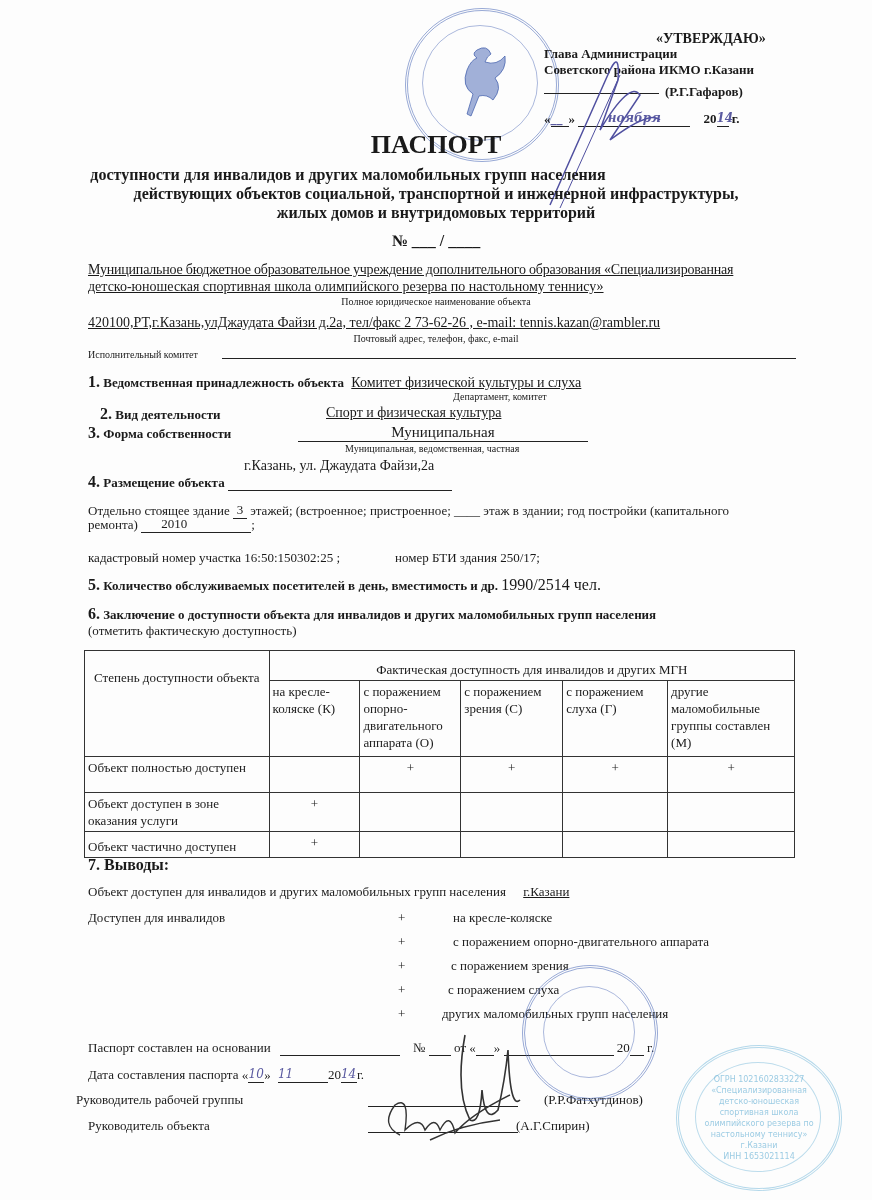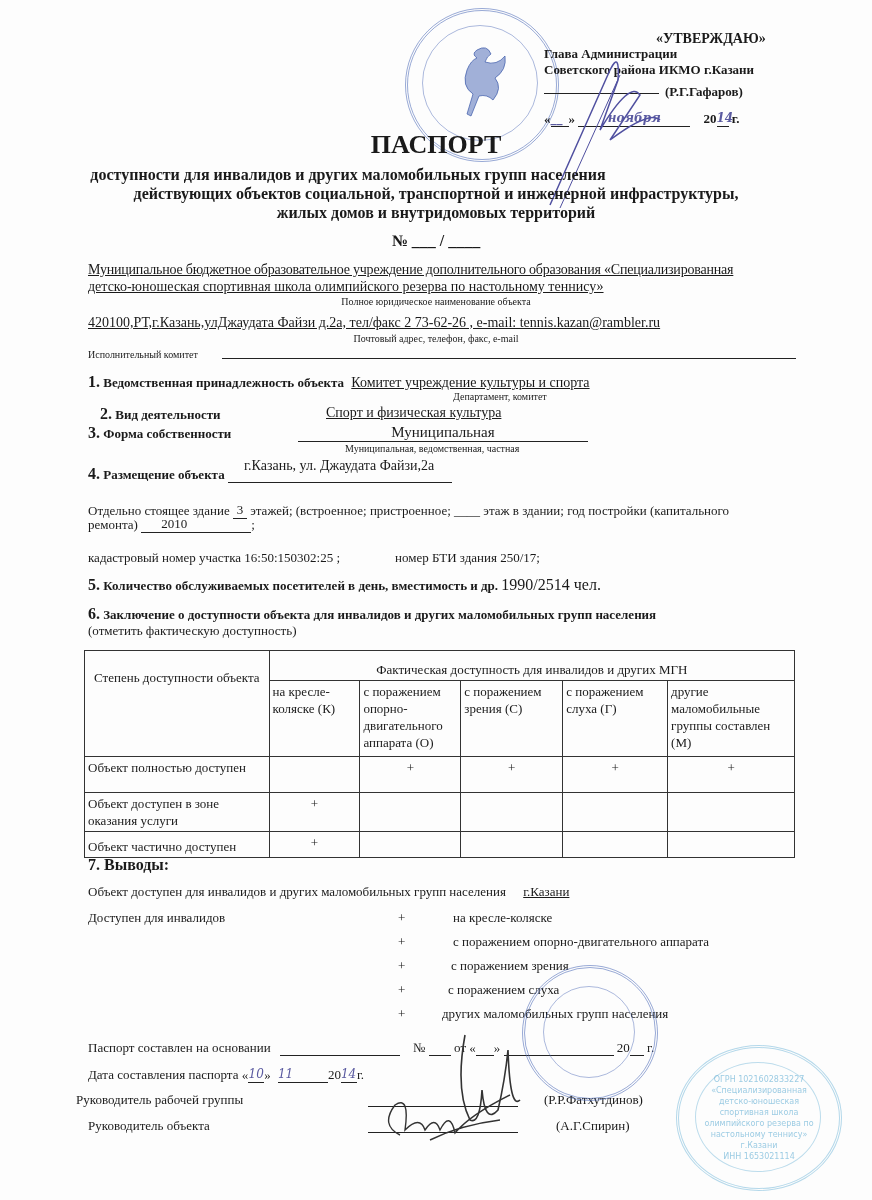--- a/index.html
+++ b/index.html
@@ -71,21 +71,21 @@
 <div class="abs u t14" style="left:88px; top:279px;">детско-юношеская спортивная школа олимпийского резерва по настольному теннису»</div>
 <div class="abs small center" style="left:0; width:872px; top:296px;">Полное юридическое наименование объекта</div>
 <div class="abs u t14" style="left:88px; top:315px;">420100,РТ,г.Казань,улДжаудата Файзи д.2а, тел/факс 2 73-62-26 , e-mail: tennis.kazan@rambler.ru</div>
 <div class="abs small center" style="left:0; width:872px; top:333px;">Почтовый адрес, телефон, факс, e-mail</div>
 <div class="abs small" style="left:88px; top:349px;">Исполнительный комитет</div>
 <div class="abs" style="left:222px; top:358px; width:574px; border-bottom:1px solid #222;"></div>
 
 <div class="abs t13" style="left:88px; top:373px;">
   <span class="bold" style="font-size:16px;">1.</span>
   <span class="bold">Ведомственная принадлежность объекта</span>
-  <span class="u t14" style="margin-left:4px;">Комитет  учреждение культуры и спорта</span>
+  <span class="u t14" style="margin-left:4px;">Комитет  физической культуры и слуха</span>
 </div>
 <div class="abs small" style="left:453px; top:391px;">Департамент, комитет</div>
 
 <div class="abs bold t13" style="left:100px; top:405px;">
   <span style="font-size:16px;">2.</span>
   <span>Вид деятельности</span>
 </div>
 <div class="abs u t14" style="left:326px; top:405px;">Спорт  и физическая культура</div>
 
 <div class="abs bold t13" style="left:88px; top:424px;">
@@ -93,21 +93,21 @@
   <span>Форма собственности</span>
 </div>
 <div class="abs t14" style="left:298px; top:424px; width:290px; border-bottom:1px solid #222; text-align:center; height:17px;">
   <span style="font-size:15px;">Муниципальная</span>
 </div>
 <div class="abs small" style="left:345px; top:443px;">Муниципальная, ведомственная, частная</div>
 
 <div class="abs t13" style="left:88px; top:458px;">
   <span class="bold" style="font-size:16px;">4.</span>
   <span class="bold">Размещение объекта</span>
-  <span class="line t14" style="padding:0 18px 8px 16px;"><span>г.Казань, ул. Джаудата Файзи,2а</span></span>
+  <span class="line t14" style="padding:0 18px 16px 16px;"><span>г.Казань, ул. Джаудата Файзи,2а</span></span>
 </div>
 
 <div class="abs t13" style="left:88px; top:502px; width:710px;">
   <span>Отдельно стоящее здание</span>
   <span class="line" style="width:14px; text-align:center;"><span>3</span></span>
   <span>этажей; (встроенное; пристроенное; ____ этаж в здании; год постройки (капитального</span>
 </div>
 <div class="abs t13" style="left:88px; top:516px;">
   <span>ремонта)</span>
   <span class="line" style="width:110px; padding-left:20px; box-sizing:border-box;"><span>2010</span></span>;
@@ -219,21 +219,21 @@
   «<span class="line" style="width:16px; text-align:center;"><span class="hand">10</span></span>»
   <span class="line" style="width:50px; text-align:left; margin-left:4px;"><span class="hand">11</span></span><span>20</span><span class="line" style="width:16px;"><span class="hand">14</span></span><span>г.</span>
 </div>
 
 <div class="abs t13" style="left:76px; top:1092px;">Руководитель рабочей группы</div>
 <div class="abs" style="left:368px; top:1106px; width:150px; border-bottom:1px solid #222;"></div>
 <div class="abs t13" style="left:544px; top:1092px;">(Р.Р.Фатхутдинов)</div>
 
 <div class="abs t13" style="left:88px; top:1118px;">Руководитель объекта</div>
 <div class="abs" style="left:368px; top:1132px; width:150px; border-bottom:1px solid #222;"></div>
-<div class="abs t13" style="left:556px; top:1118px;">(А.Г.Спирин)</div>
+<div class="abs t13" style="left:516px; top:1118px;">(А.Г.Спирин)</div>
 
 <svg class="sig" style="left:450px; top:1030px;" width="80" height="100" viewBox="0 0 80 100">
   <path d="M15 5 Q5 60 20 90 Q30 95 32 60 Q35 95 48 80 Q55 50 58 20 Q60 80 70 70" fill="none" stroke="#333" stroke-width="1.6"></path>
 </svg>
 <svg class="sig" style="left:370px; top:1085px;" width="150" height="70" viewBox="0 0 150 70">
   <path d="M30 50 Q10 40 25 20 Q40 10 35 45 Q50 30 55 45 Q65 30 70 45 Q80 25 85 48 Q100 30 140 10 M60 55 Q90 40 130 35" fill="none" stroke="#333" stroke-width="1.4"></path>
 </svg>
 
 <div class="stamp" style="left:522px; top:965px; width:130px; height:130px; font-size:10px; line-height:12px;">
   <div class="stamp-inner" style="left:18px; top:18px; width:90px; height:90px;"></div>

